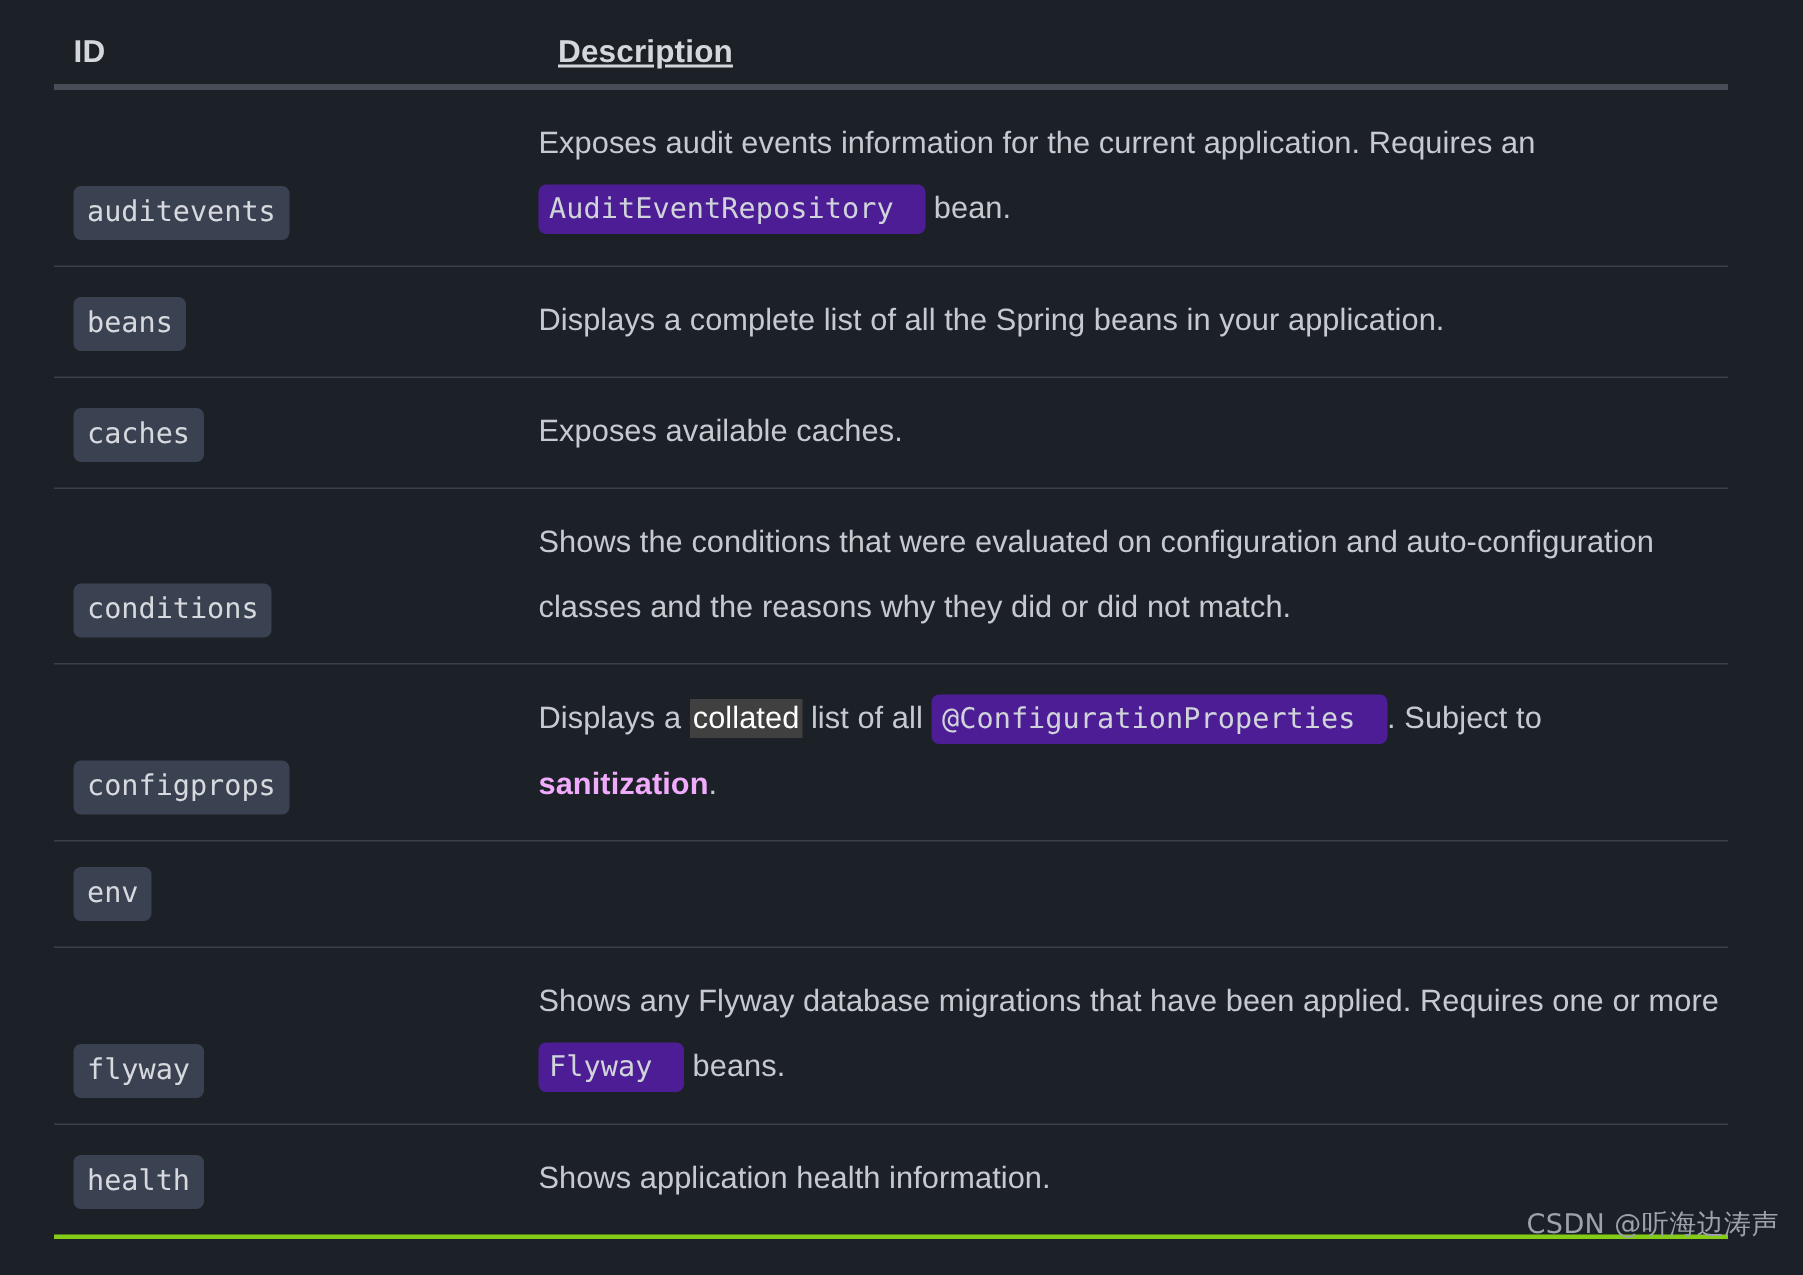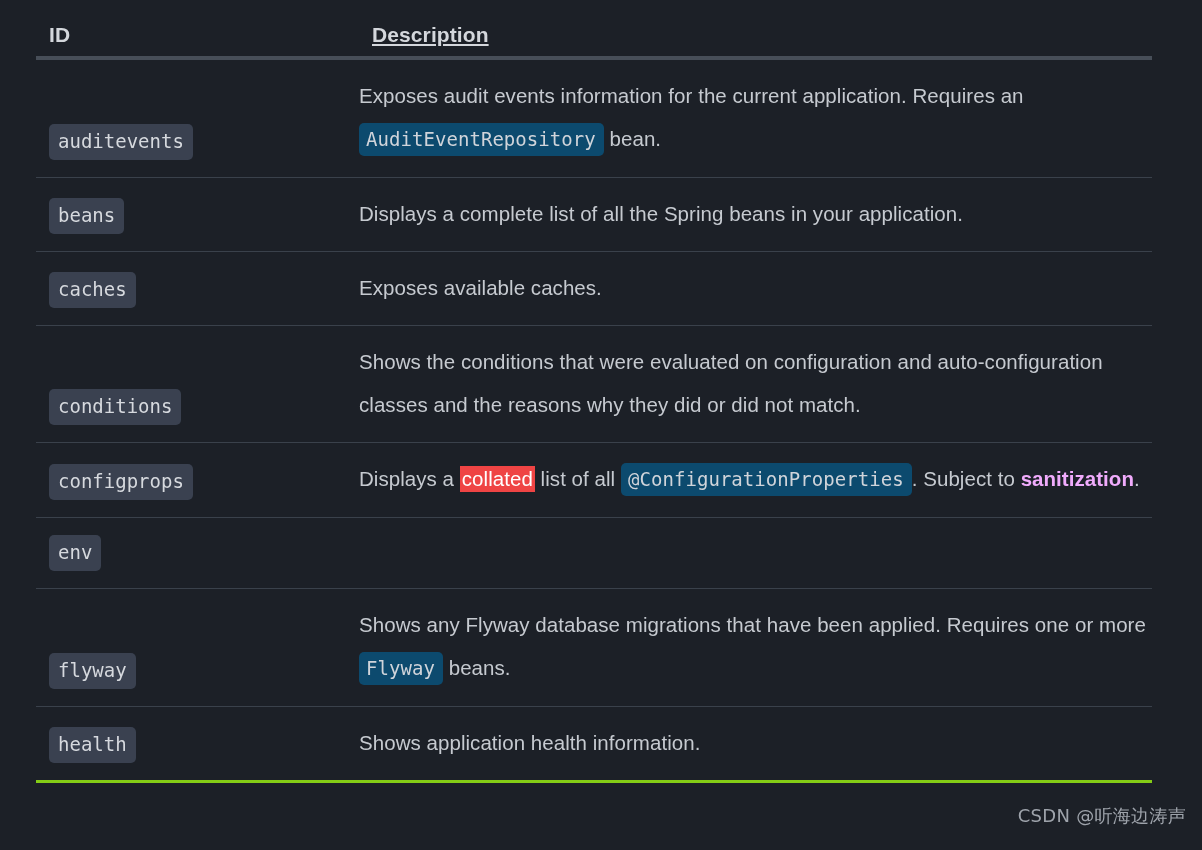--- a/index.html
+++ b/index.html
@@ -76,37 +76,37 @@
     color: #d6d9de;
     font-family: "DejaVu Sans Mono", "Liberation Mono", monospace;
     font-size: 19px;
     line-height: 1;
     padding: 8px 9px 9px 9px;
     border-radius: 5px;
     white-space: nowrap;
   }
 
   .code-chip {
-    background: #0c4a6e;
+    background: #4c1d95;
     color: #d0d4da;
     font-family: "DejaVu Sans Mono", "Liberation Mono", monospace;
     font-size: 19px;
-    padding: 5px 8px 6px 7px;
+    padding: 5px 21px 6px 7px;
     border-radius: 5px;
     white-space: nowrap;
   }
 
   .link {
     color: #f0abfc;
     text-decoration: none;
     font-weight: bold;
   }
 
   .selected {
-    background: #ef4444;
+    background: #404040;
     color: #ffffff;
     padding: 1px 2px 2px 2px;
   }
 
   
   .watermark {
     position: absolute;
     right: 16px;
     bottom: 22px;
     color: #9ea3ab;

